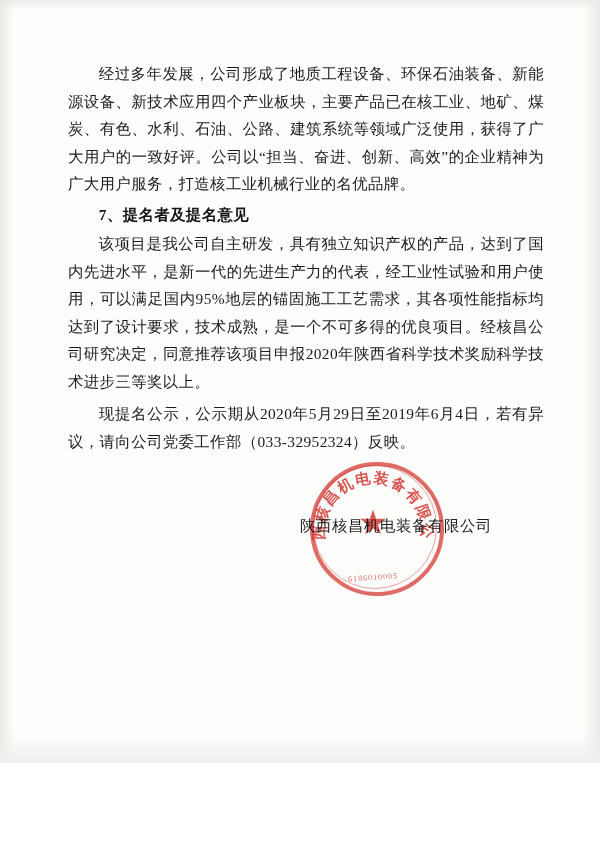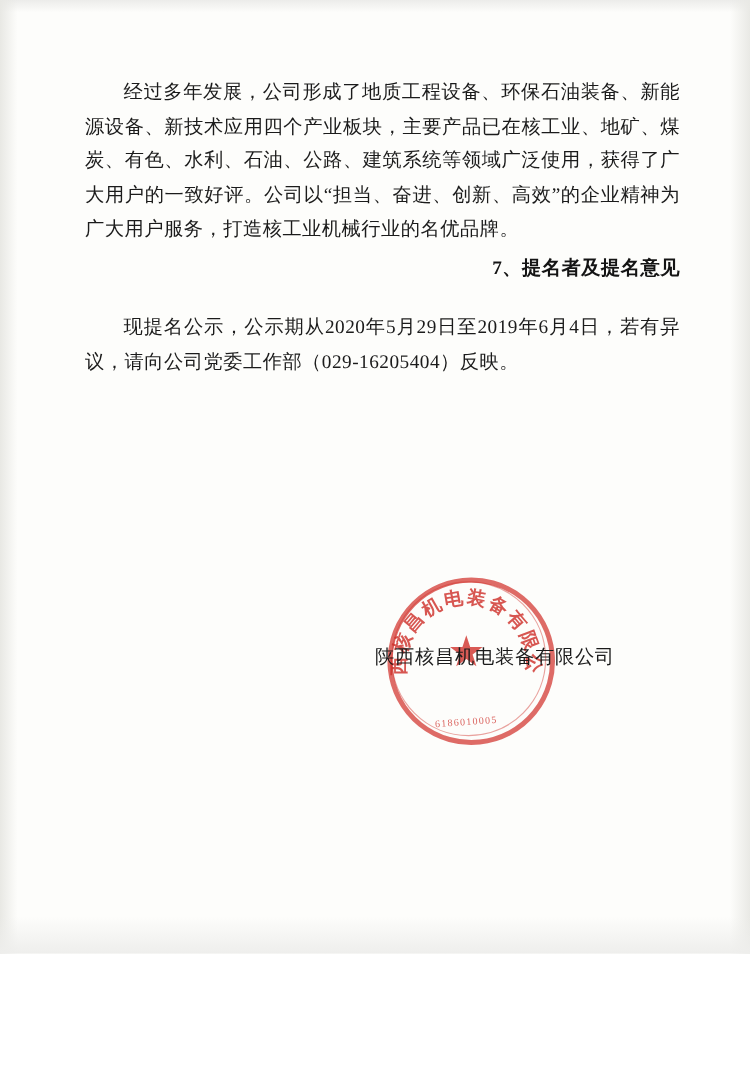--- a/index.html
+++ b/index.html
@@ -64,24 +64,23 @@
     text-align: justify;
     text-justify: inter-ideograph;
     margin: 0 0 1px 0;
     text-indent: 2em;
   }
   .heading {
     font-size: 15.4px;
     line-height: 27.5px;
     color: #141414;
     letter-spacing: 0.4px;
-    margin: 3px 0 16px 0;
+    margin: 3px 0 2px 0;
     text-indent: 2em;
     font-weight: 600;
-    text-align: right;
   }
   .gap-small { height: 4px; }
   .signature {
     position: absolute;
     top: 510px;
     left: 300px;
     width: 250px;
     text-align: left;
   }
   .sig-line {
@@ -169,24 +168,25 @@
   <div class="scan-edge-left"></div>
   <div class="scan-edge-right"></div>
   <div class="scan-edge-bottom"></div>
 
   <div class="content">
 
     <p class="para">经过多年发展，公司形成了地质工程设备、环保石油装备、新能源设备、新技术应用四个产业板块，主要产品已在核工业、地矿、煤炭、有色、水利、石油、公路、建筑系统等领域广泛使用，获得了广大用户的一致好评。公司以“担当、奋进、创新、高效”的企业精神为广大用户服务，打造核工业机械行业的名优品牌。</p>
 
     <div class="heading">7、提名者及提名意见</div>
 
+    <p class="para">该项目是我公司自主研发，具有独立知识产权的产品，达到了国内先进水平，是新一代的先进生产力的代表，经工业性试验和用户使用，可以满足国内95%地层的锚固施工工艺需求，其各项性能指标均达到了设计要求，技术成熟，是一个不可多得的优良项目。经核昌公司研究决定，同意推荐该项目申报2020年陕西省科学技术奖励科学技术进步三等奖以上。</p>
 
     <div class="gap-small"></div>
 
-    <p class="para">现提名公示，公示期从2020年5月29日至2019年6月4日，若有异议，请向公司党委工作部（029-16205404）反映。</p>
+    <p class="para">现提名公示，公示期从2020年5月29日至2019年6月4日，若有异议，请向公司党委工作部（033-32952324）反映。</p>
 
   </div>
 
   <div class="seal">
     <div class="seal-ring"></div>
     <div class="seal-inner"></div>
     <svg class="seal-arc" viewBox="0 0 126 126">
       <defs>
         <path id="sealArcPath" d="M 14,70 A 49,49 0 0 1 112,70"></path>
       </defs>

